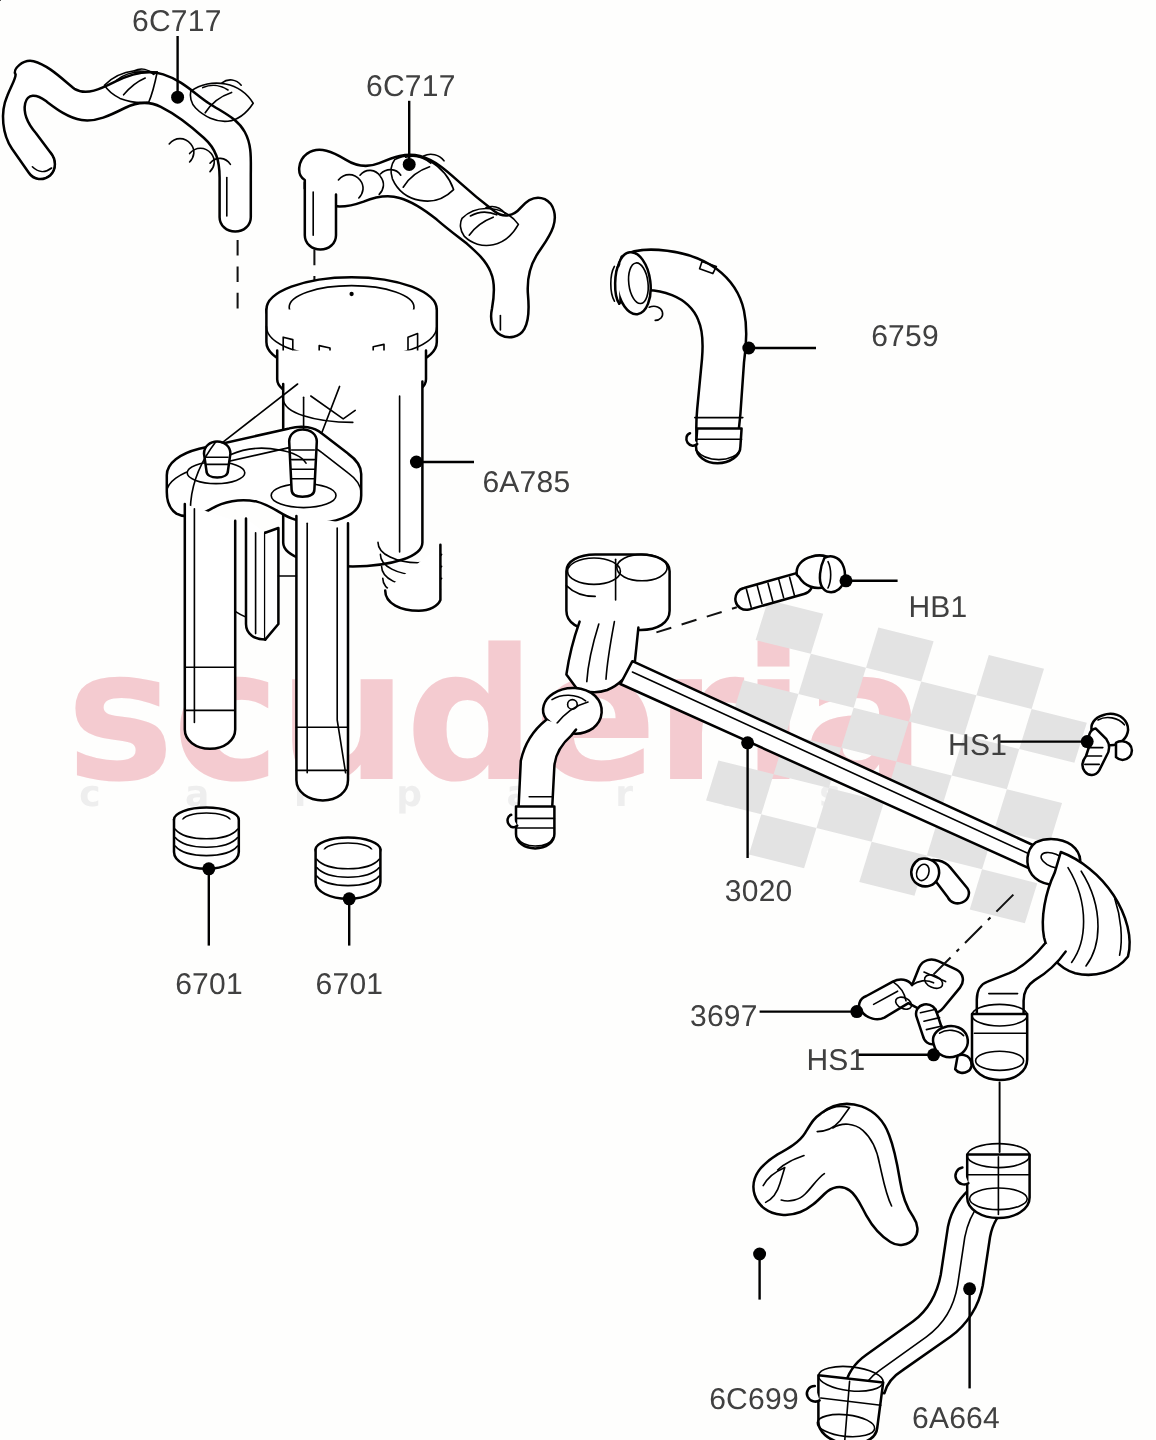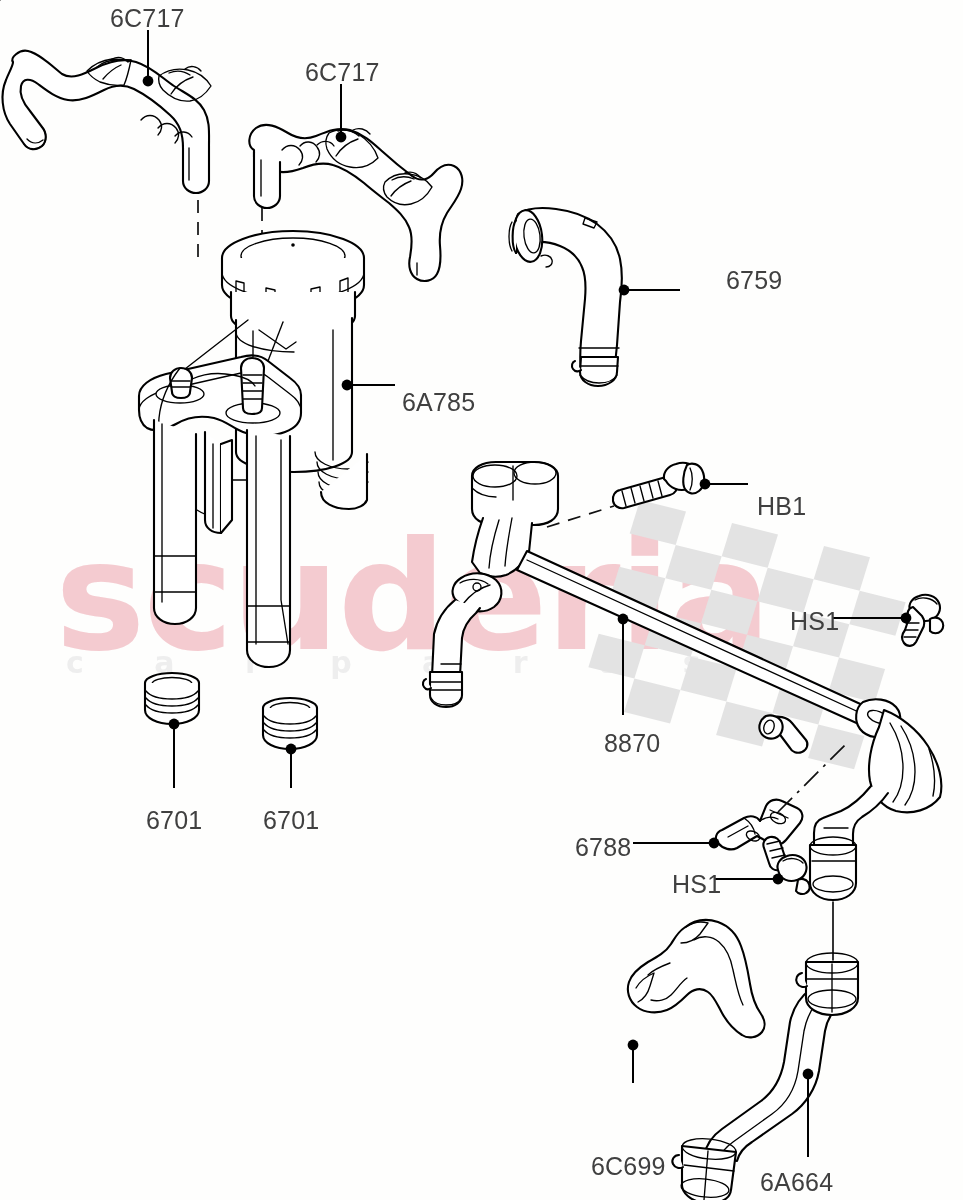--- a/index.html
+++ b/index.html
@@ -535,21 +535,21 @@
     <line class="lnT" x1="833" y1="902" x2="833" y2="960" style="stroke-width:1.6"></line>
 
   </svg>
 
   <div class="lbl" style="left:110px;  top:4px;">6C717</div>
   <div class="lbl" style="left:305px;  top:58px;">6C717</div>
   <div class="lbl" style="left:690px;  top:266px;margin-left:36px;">6759</div>
   <div class="lbl" style="left:402px;  top:388px;">6A785</div>
   <div class="lbl" style="left:757px;  top:492px;">HB1</div>
   <div class="lbl" style="left:790px;  top:607px;">HS1</div>
-  <div class="lbl" style="left:604px;  top:729px;">8870</div>
+  <div class="lbl" style="left:604px;  top:729px;">3020</div>
   <div class="lbl" style="left:146px;  top:806px;">6701</div>
   <div class="lbl" style="left:263px;  top:806px;">6701</div>
-  <div class="lbl" style="left:575px;  top:833px;">6788</div>
+  <div class="lbl" style="left:575px;  top:833px;">3697</div>
   <div class="lbl" style="left:672px;  top:870px;">HS1</div>
   <div class="lbl" style="left:591px;  top:1152px;">6C699</div>
   <div class="lbl" style="left:760px;  top:1168px;">6A664</div>
 
 </div>
 
 </body></html>

